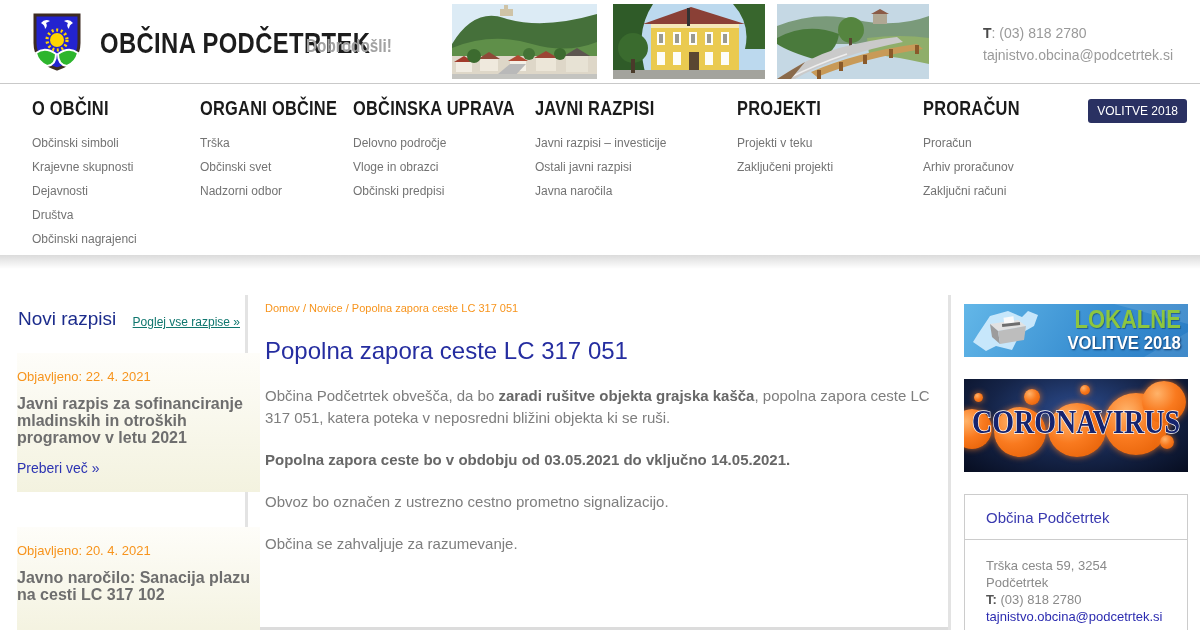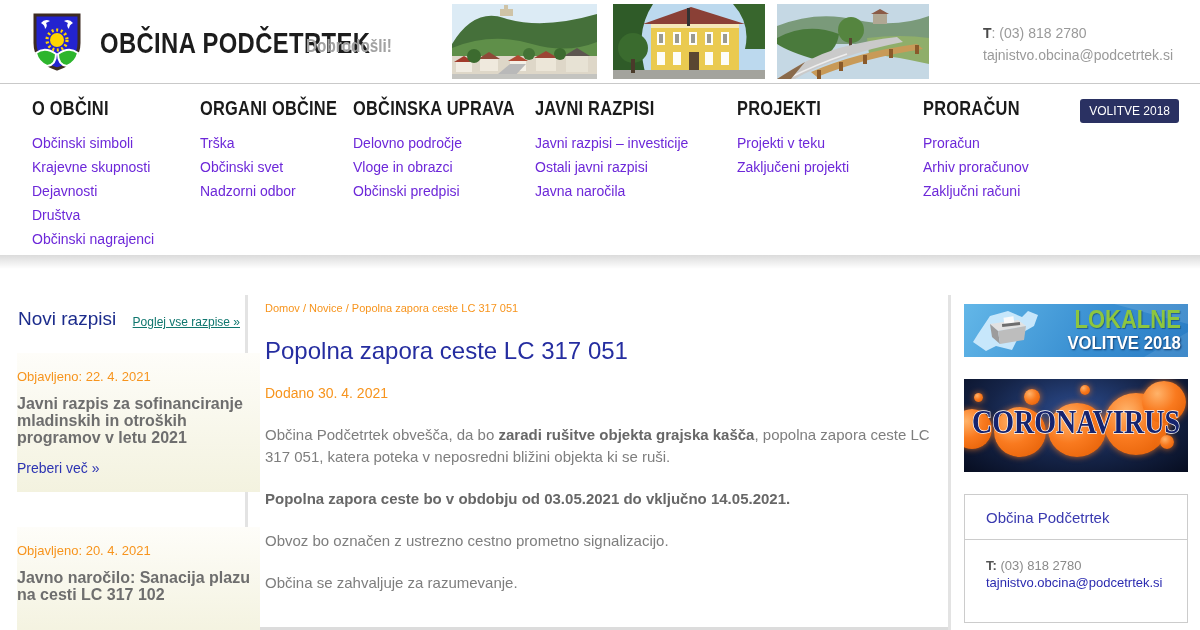--- a/index.html
+++ b/index.html
@@ -14,25 +14,25 @@
   .site-title { position:absolute; left:100px; top:27px; font-size:29px; font-weight:bold; color:#1c1c1c; letter-spacing:0.5px; }
   .welcome { position:absolute; left:306px; top:36px; font-size:18px; font-weight:bold; color:#a2a2a2; transform:scaleX(0.85); transform-origin:0 50%; white-space:nowrap; }
   .hphoto { position:absolute; top:4px; height:75px; }
   .hp1 { left:452px; width:145px; }
   .hp2 { left:613px; width:152px; }
   .hp3 { left:777px; width:152px; }
   .hcontact { position:absolute; left:983px; top:22px; font-size:14px; color:#9a9a9a; line-height:22px; }
   .hcontact b { color:#4a4a4a; }
 
   
-  .nav { position:absolute; top:85px; left:0; right:8px; height:170px; background:#fff; z-index:4; }
+  .nav { position:absolute; top:85px; left:0; right:0; height:170px; background:#fff; z-index:4; }
   .nav-shadow { position:absolute; top:255px; left:0; right:0; height:14px; background:linear-gradient(rgba(0,0,0,0.14), rgba(0,0,0,0)); z-index:3; }
   .nav-col { position:absolute; top:12px; }
   .nav-col h3 { font-size:20px; font-weight:bold; color:#1a1a1a; margin-bottom:11px; letter-spacing:0.3px; }
-  .nav-col a { display:block; font-size:14px; line-height:24px; color:#6d28d9; text-decoration:none; cursor:pointer; }
+  .nav-col a { display:block; font-size:12px; line-height:24px; color:#737373; text-decoration:none; cursor:pointer; }
   .volitve-badge { position:absolute; top:14px; right:13px; background:#2a3162; color:#fff; font-size:12px; padding:5px 9px; border-radius:3px; cursor:pointer; }
 
   
   .divider { position:absolute; top:295px; bottom:0; width:3px; background:#e3e3e3; }
   .div-left { left:245px; }
   .div-right { left:948px; }
   .bottom-strip { position:absolute; left:248px; top:627px; width:700px; height:3px; background:#dcdcdc; }
 
   
   .side-left { position:absolute; left:0; top:300px; width:250px; }
@@ -244,21 +244,20 @@
       <div class="rtitle">Javno naročilo: Sanacija plazu na cesti LC 317 102</div>
     </div>
   </div>
 
   <div class="main">
     <div class="breadcrumb">
       <a>Domov</a><span> / </span><a>Novice</a><span> / </span><span>Popolna zapora ceste LC 317 051</span>
     </div>
 
     <h1>Popolna zapora ceste LC 317 051</h1>
-    <div class="added">Dodano 30. 4. 2021</div>
 
     <p><span>Občina Podčetrtek obvešča, da bo </span><b>zaradi rušitve objekta grajska kašča</b><span>, popolna zapora ceste LC 317 051, katera poteka v neposredni bližini objekta ki se ruši.</span></p>
     <p><b>Popolna zapora ceste bo v obdobju od 03.05.2021 do vključno 14.05.2021.</b></p>
     <p>Obvoz bo označen z ustrezno cestno prometno signalizacijo.</p>
     <p>Občina se zahvaljuje za razumevanje.</p>
   </div>
 
   <div class="side-right">
 
     <div class="banner banner-volitve">
@@ -291,19 +290,20 @@
       <div class="blob" style="left:10px; top:14px; width:9px; height:9px;"></div>
       <div class="blob" style="left:196px; top:56px; width:14px; height:14px;"></div>
       <svg class="corona-text" width="224" height="81" viewBox="0 0 224 81">
         <text x="112" y="54" text-anchor="middle" textLength="208" lengthAdjust="spacingAndGlyphs" style="font-family:'Liberation Serif',serif; font-size:34px; font-weight:bold; fill:#16246e; stroke:#ffffff; stroke-width:1.4; paint-order:stroke;">CORONAVIRUS</text>
       </svg>
     </div>
 
     <div class="contact-box">
       <div class="cb-head">Občina Podčetrtek</div>
       <div class="cb-body">
+        <div>Trška cesta 59, 3254 Podčetrtek</div>
         <div><b>T:</b><span> (03) 818 2780</span></div>
         <a class="cb-email">tajnistvo.obcina@podcetrtek.si</a>
       </div>
     </div>
   </div>
 
 </div>
 
 </body></html>

